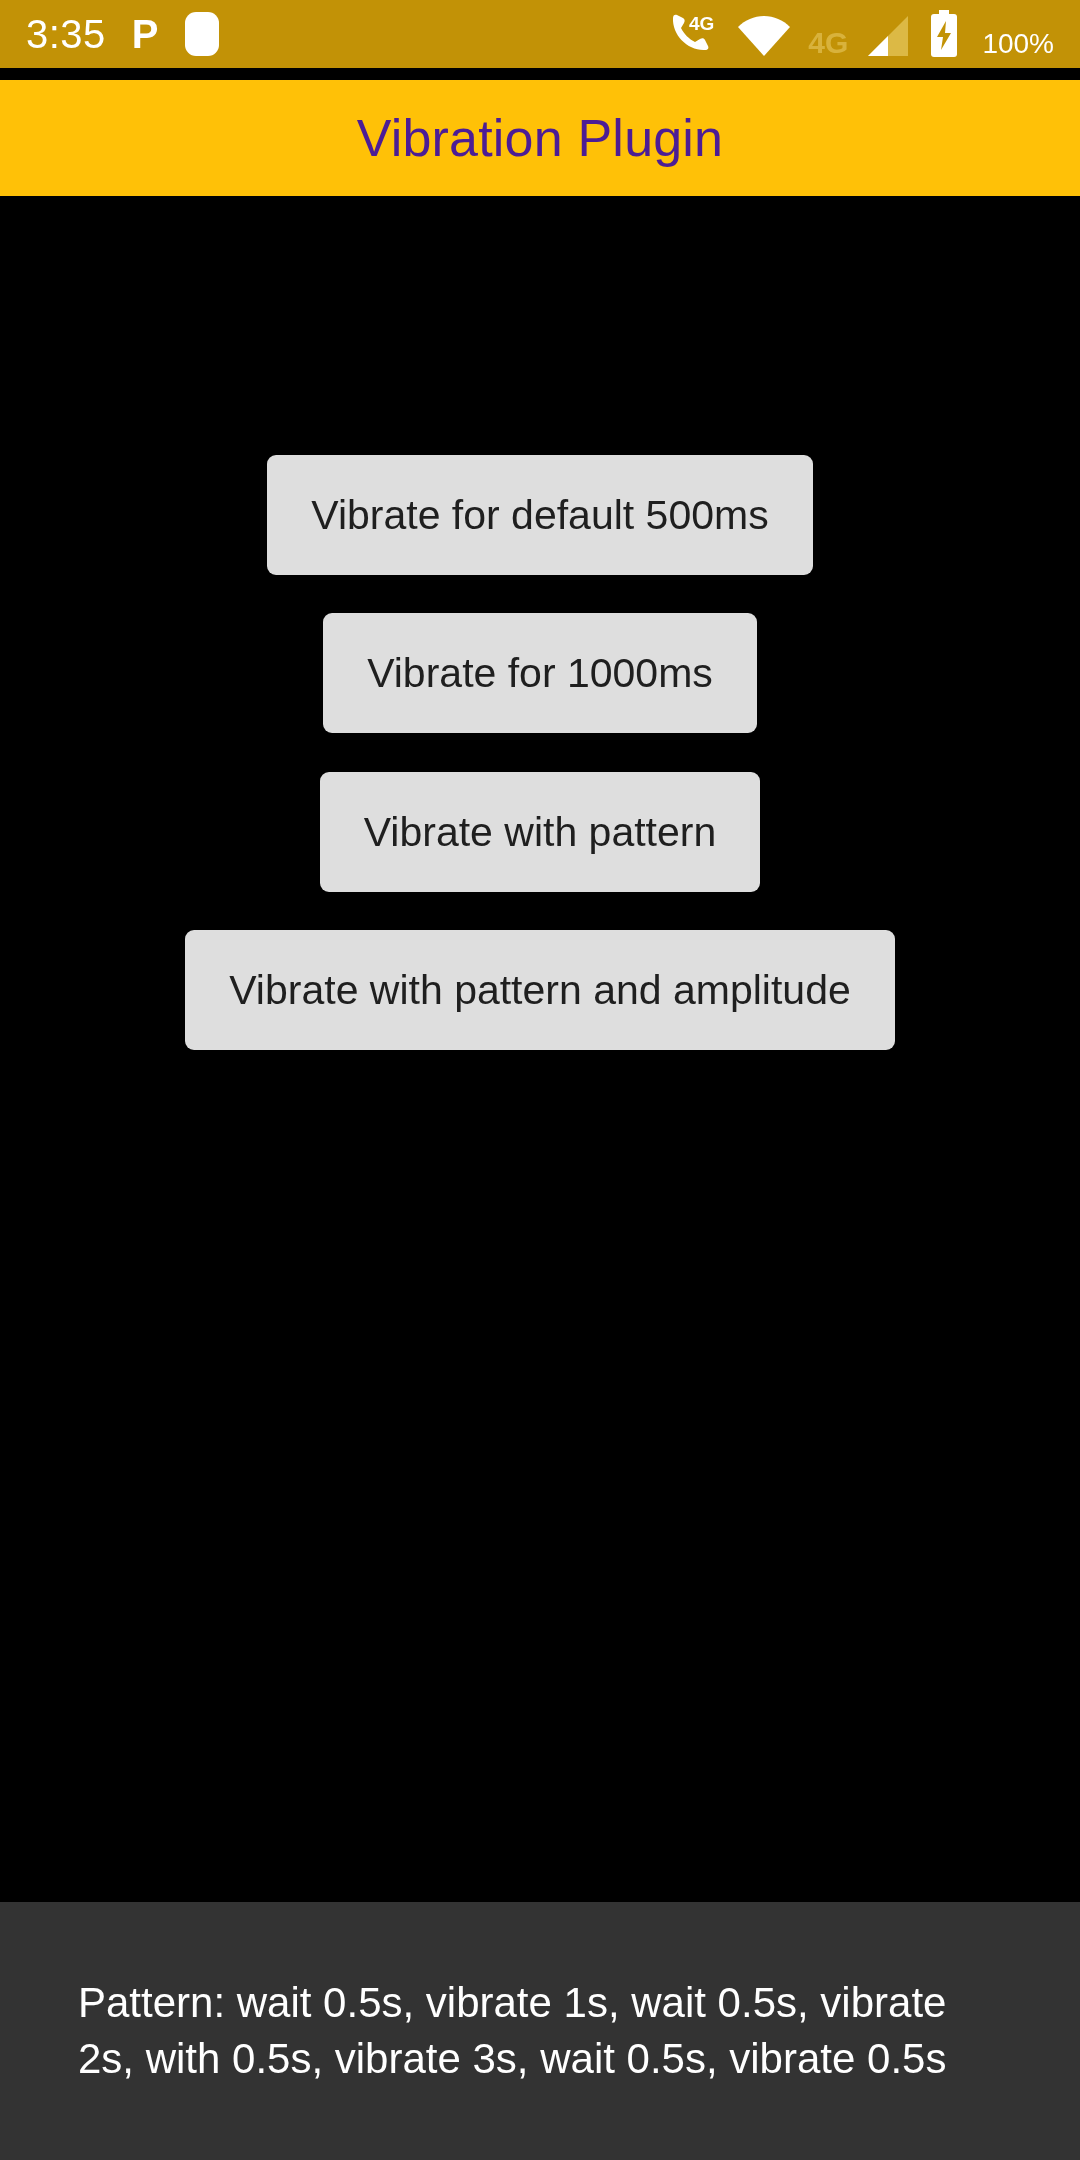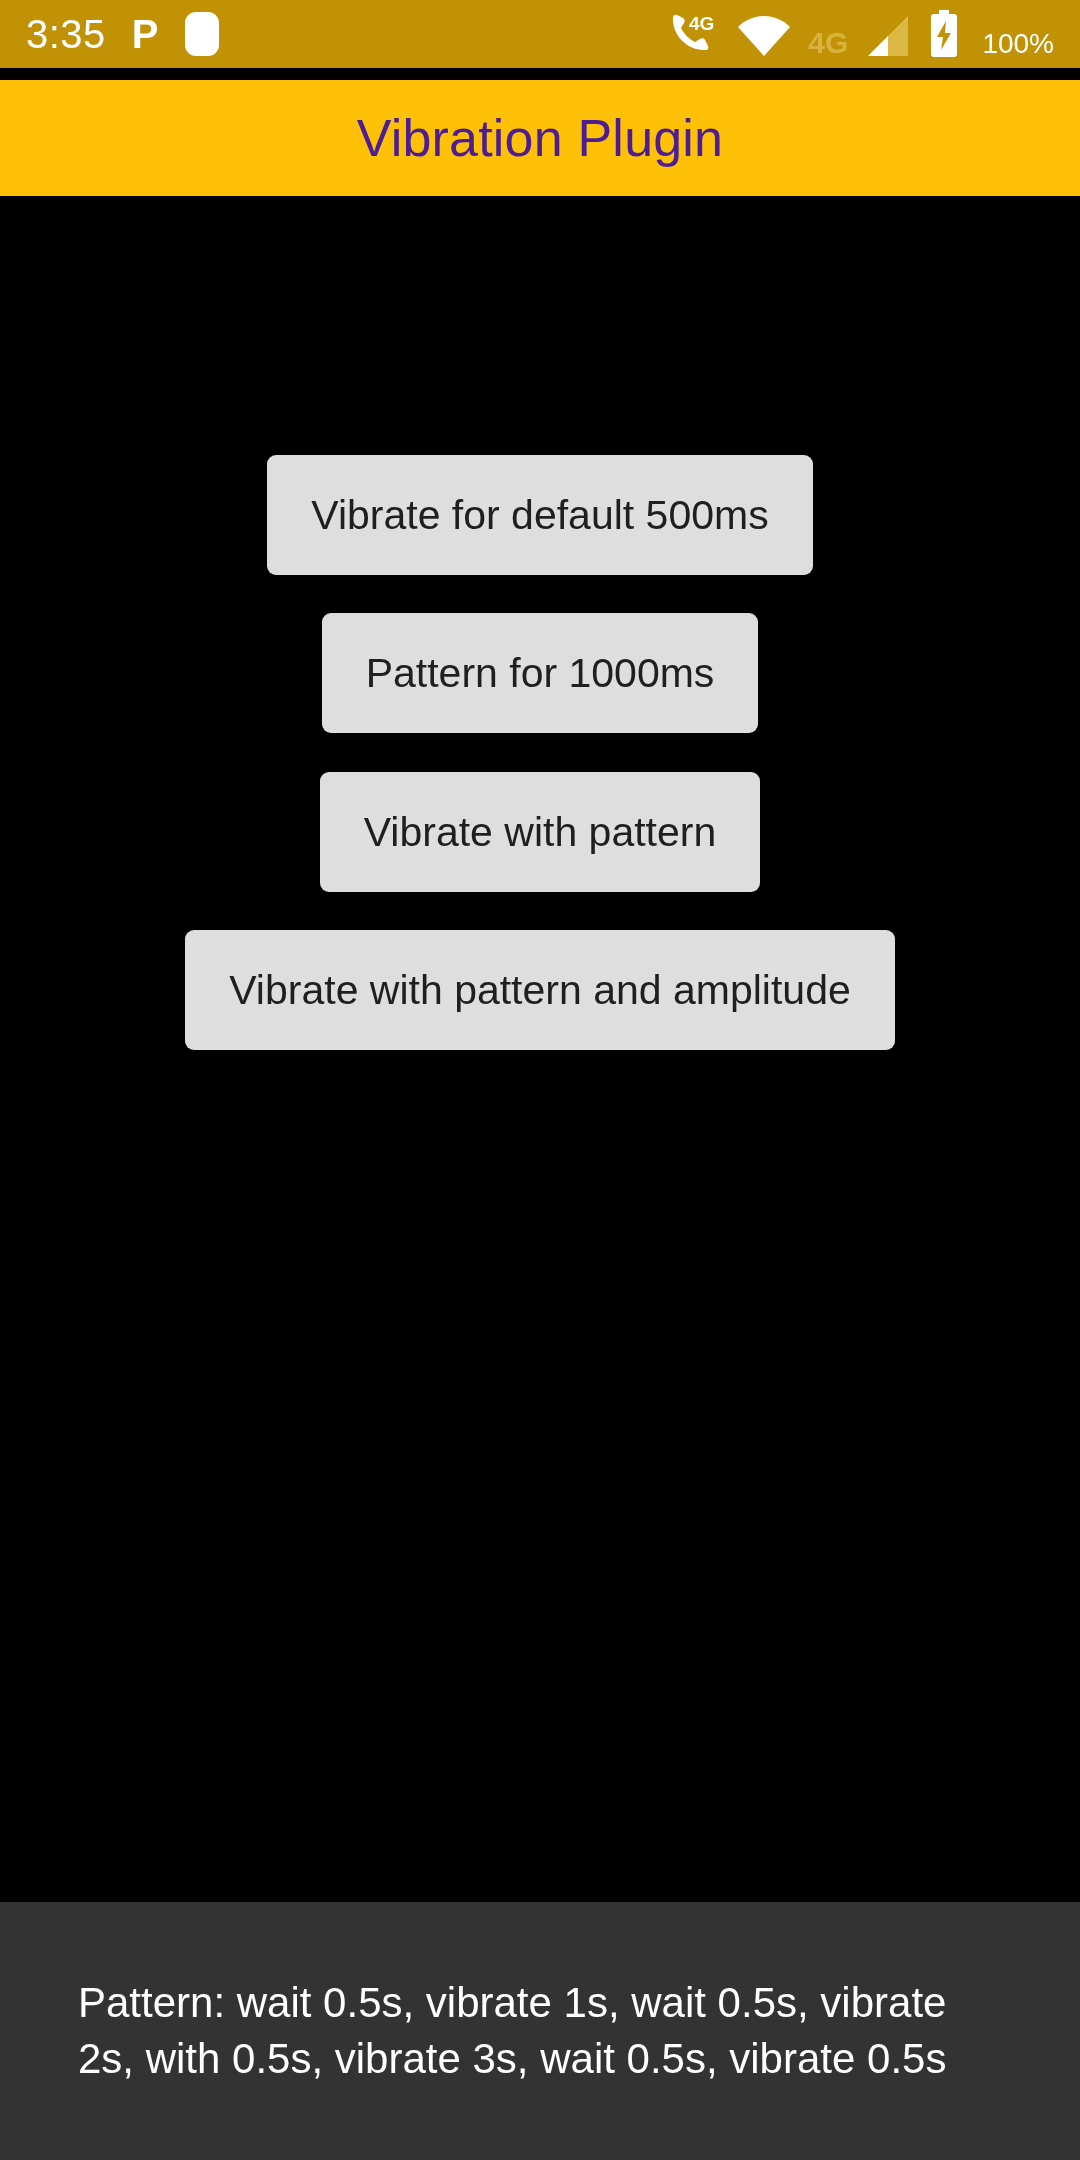--- a/index.html
+++ b/index.html
@@ -146,21 +146,21 @@
     </div>
   </div>
 
   <div id="app-bar">
     <span id="app-title">Vibration Plugin</span>
   </div>
 
   <div id="content">
     <button class="vib-button">Vibrate for default 500ms</button>
     <div id="btn-gap-1"></div>
-    <button class="vib-button">Pattern for 1000ms</button>
+    <button class="vib-button">Vibrate for 1000ms</button>
     <div id="btn-gap-2"></div>
     <button class="vib-button">Vibrate with pattern</button>
     <div id="btn-gap-3"></div>
     <button class="vib-button">Vibrate with pattern and amplitude</button>
   </div>
 
   <div id="snackbar">
     <span id="snackbar-text">Pattern: wait 0.5s, vibrate 1s, wait 0.5s, vibrate 2s, with 0.5s, vibrate 3s, wait 0.5s, vibrate 0.5s</span>
   </div>
 

